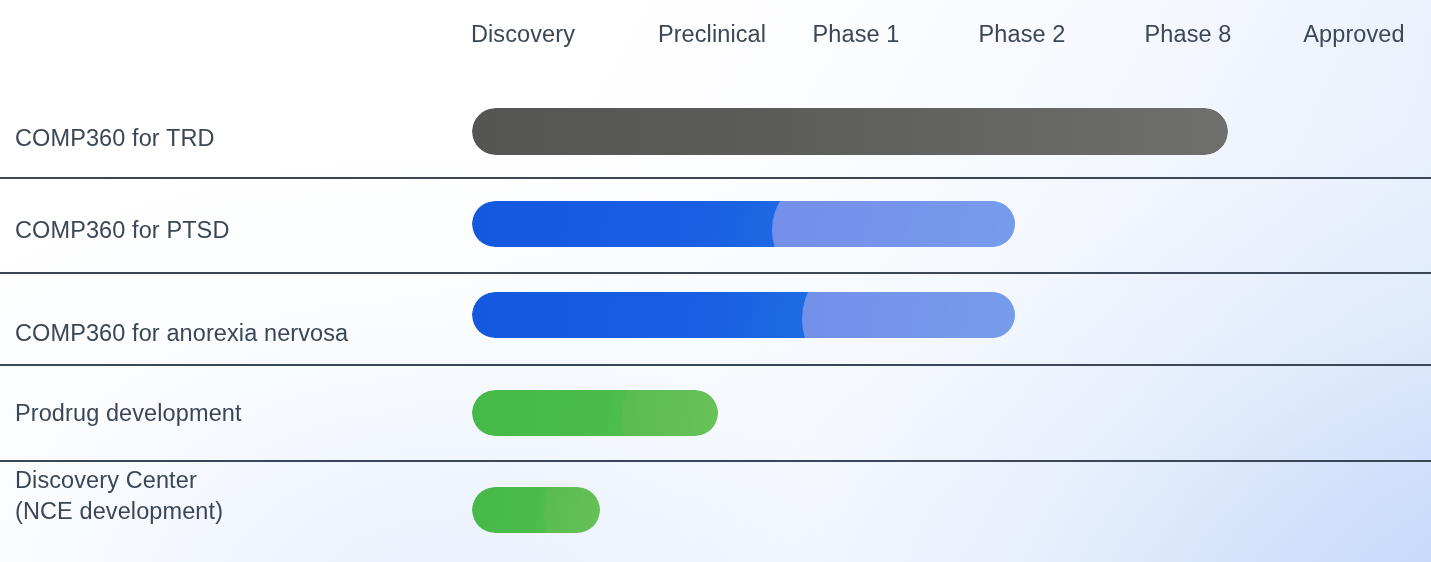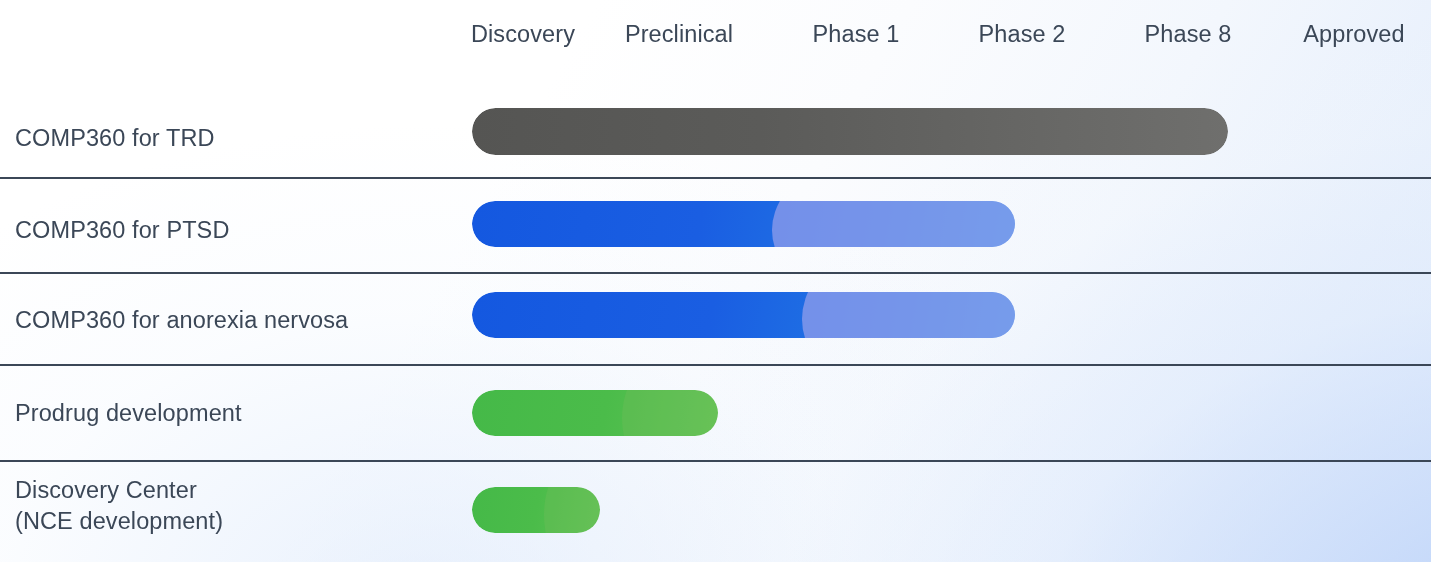--- a/index.html
+++ b/index.html
@@ -81,21 +81,21 @@
     pointer-events: none;
   }
 </style>
 </head>
 <body>
 
 <div id="pipeline">
 
   <div class="header-row">
     <div class="col-header" style="left:523px;">Discovery</div>
-    <div class="col-header" style="left:679px;">Preclinical</div>
+    <div class="col-header" style="left:712px;">Preclinical</div>
     <div class="col-header" style="left:856px;">Phase 1</div>
     <div class="col-header" style="left:1022px;">Phase 2</div>
     <div class="col-header" style="left:1188px;">Phase 8</div>
     <div class="col-header" style="left:1354px;">Approved</div>
   </div>
 
   <div class="row" style="top:0;height:177px;">
     <div class="row-label" style="top:123px;">COMP360 for TRD</div>
   </div>
   <div class="bar" style="left:472px;top:108px;width:756px;height:47px;">
@@ -105,39 +105,39 @@
 
   <div class="row" style="top:179px;height:72px;">
     <div class="row-label" style="top:36px;">COMP360 for PTSD</div>
   </div>
   <div class="bar" style="left:472px;top:201px;width:543px;height:46px;">
     <div class="bar-fill" style="background:linear-gradient(100deg,#1458e0 0%,#1a5ee2 42%,#2278e5 76%,#2693e9 100%);"></div>
     <div class="bar-sheen" style="left:300px;top:-66px;width:330px;height:190px;background:rgba(150,160,235,0.72);"></div>
   </div>
   <div class="divider" style="top:272px;"></div>
 
-  <div class="row" style="top:274px;height:90px;">
+  <div class="row" style="top:287px;height:90px;">
     <div class="row-label" style="top:31px;">COMP360 for anorexia nervosa</div>
   </div>
   <div class="bar" style="left:472px;top:292px;width:543px;height:46px;">
     <div class="bar-fill" style="background:linear-gradient(100deg,#1458e0 0%,#1a5ee2 44%,#2179e5 78%,#2693e9 100%);"></div>
     <div class="bar-sheen" style="left:330px;top:-78px;width:360px;height:210px;background:rgba(150,160,235,0.72);"></div>
   </div>
   <div class="divider" style="top:364px;"></div>
 
   <div class="row" style="top:366px;height:94px;text-align:center;">
     <div class="row-label" style="top:32px;">Prodrug development</div>
   </div>
   <div class="bar" style="left:472px;top:390px;width:246px;height:46px;">
     <div class="bar-fill" style="background:linear-gradient(100deg,#45b948 0%,#4bbc4a 54%,#59c152 82%,#62c455 100%);"></div>
     <div class="bar-sheen" style="left:150px;top:-60px;width:190px;height:176px;background:rgba(120,190,92,0.30);"></div>
   </div>
   <div class="divider" style="top:460px;"></div>
 
-  <div class="row" style="top:462px;height:72px;border-radius:23px;">
+  <div class="row" style="top:452px;height:72px;border-radius:23px;">
     <div class="row-label" style="top:13px;">Discovery Center
 (NCE development)</div>
   </div>
   <div class="bar" style="left:472px;top:487px;width:128px;height:46px;">
     <div class="bar-fill" style="background:linear-gradient(100deg,#45b948 0%,#4bbc4a 50%,#57c051 80%,#60c354 100%);"></div>
     <div class="bar-sheen" style="left:72px;top:-56px;width:150px;height:168px;background:rgba(120,190,92,0.30);"></div>
   </div>
 
 </div>
 

